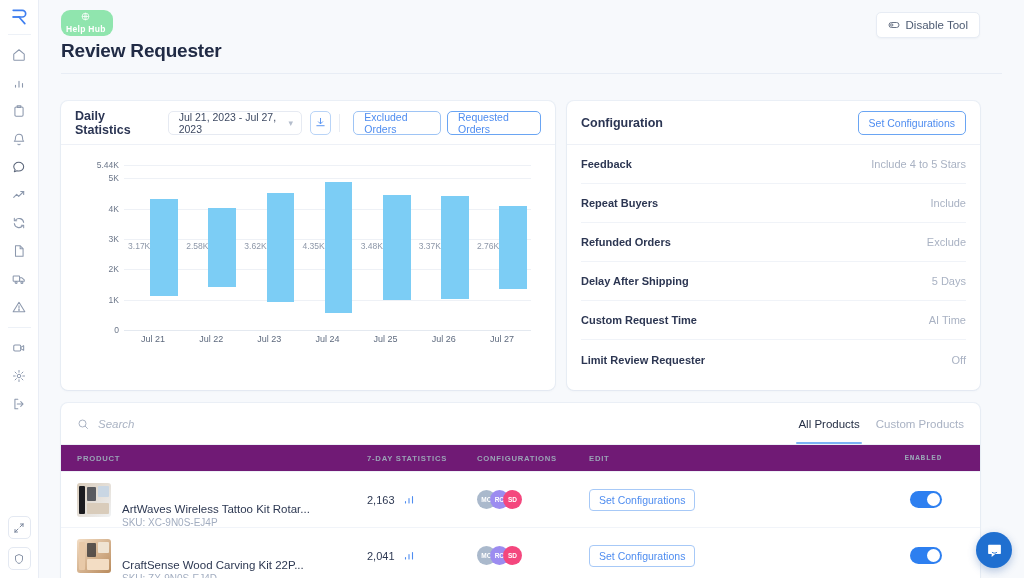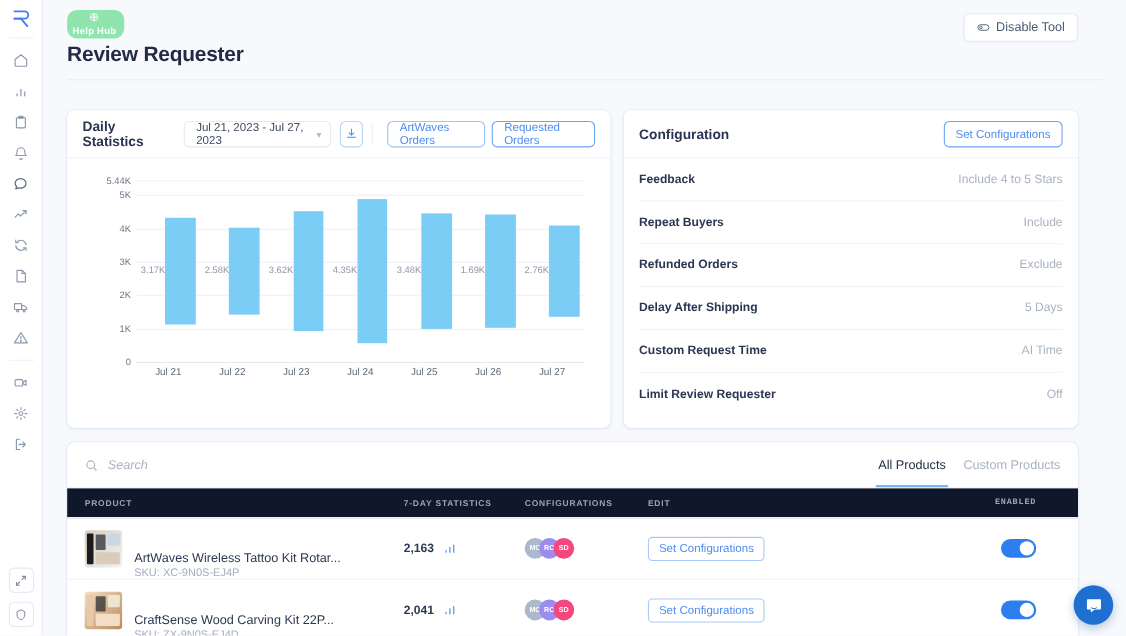--- a/index.html
+++ b/index.html
@@ -199,21 +199,21 @@
     height: 100%; display:flex; align-items:center; position: relative;
   }
   .tab.active { color: #252f45; font-weight: 500; }
   .tab.active::after {
     content:''; position:absolute; left: -2px; right: -2px; bottom: 0;
     height: 2px; background: #7cb3f5; border-radius: 2px;
   }
 
   .tbl-head {
     height: 27px; display: flex; align-items: center;
-    background: #0f172a; border-bottom: 1px solid #eef1f7;
+    background: #701a75; border-bottom: 1px solid #eef1f7;
     padding: 0 16px;
     font-size: 7.7px; font-weight: bold; letter-spacing: .75px;
     color: #9aa4b6;
   }
   .c-product { flex: 0 0 290px; }
   .c-stats   { flex: 0 0 110px; }
   .c-config  { flex: 0 0 112px; }
   .c-edit    { flex: 0 0 110px; }
   .c-enabled { flex: 1 1 auto; text-align: right; padding-right: 22px; font-family: Liberation Mono, monospace; }
 
@@ -228,21 +228,21 @@
   }
   .prod-name {
     font-size: 11.5px; color: #2d3852; font-weight: 500;
     white-space: nowrap; overflow: hidden; text-overflow: ellipsis;
     max-width: 200px;
     margin-top: 32px;
   }
   .prod-sku { font-size: 10px; color: #a2adc0; margin-top: 2px; }
   .stats-cell {
     flex: 0 0 110px; display: flex; align-items: center; gap: 8px;
-    font-size: 11px; color: #2d3852; font-weight: bold;
+    font-size: 11px; color: #2d3852;
   }
   .stats-cell svg { width: 12px; height: 12px; display:block; }
   .cfg-cell { flex: 0 0 112px; display: flex; align-items: center; }
   .av {
     width: 19px; height: 19px; border-radius: 50%;
     display:flex; align-items:center; justify-content:center;
     font-size: 6.5px; font-weight: bold; color: #fff;
     margin-left: -6px; border: 0;
   }
   .av:first-child { margin-left: 0; }
@@ -415,21 +415,21 @@
             <span>Jul 21, 2023 - Jul 27, 2023</span>
             <span class="chev">▾</span>
           </div>
           <div class="icon-btn">
             <svg viewBox="0 0 24 24" fill="none" stroke="#4f8df0" stroke-width="2">
               <path d="M12 3v11M7.5 10.5 12 15l4.5-4.5" stroke-linecap="round" stroke-linejoin="round"></path>
               <path d="M4 19h16" stroke-linecap="round"></path>
             </svg>
           </div>
           <div class="vsep"></div>
-          <div class="pill-btn">ArtWaves Orders</div>
+          <div class="pill-btn">Excluded Orders</div>
           <div class="pill-btn strong">Requested Orders</div>
         </div>
 
         <div class="chart-area">
           <div class="chart-inner">
             <div class="y-axis" id="yaxis">
                 <div class="y-tick" style="top: 0px;">5.44K</div>
                 <div class="y-tick" style="top: 13.3456px;">5K</div>
                 <div class="y-tick" style="top: 43.6765px;">4K</div>
                 <div class="y-tick" style="top: 74.0074px;">3K</div>
@@ -461,21 +461,21 @@
                   </div>
                   <div class="bar-col">
                     <div class="bar-label">4.35K</div>
                     <div class="bar" style="height: 131.939px; background: rgb(124, 205, 245);"></div>
                   </div>
                   <div class="bar-col">
                     <div class="bar-label">3.48K</div>
                     <div class="bar" style="height: 105.551px; background: rgb(124, 205, 245);"></div>
                   </div>
                   <div class="bar-col">
-                    <div class="bar-label">1.69K</div>
+                    <div class="bar-label">3.37K</div>
                     <div class="bar" style="height: 102.215px; background: rgb(124, 205, 245);"></div>
                   </div>
                   <div class="bar-col">
                     <div class="bar-label">2.76K</div>
                     <div class="bar" style="height: 83.7132px; background: rgb(124, 205, 245);"></div>
                   </div>
                 </div>
             </div>
             <div class="axis-base"></div>
             <div class="x-axis" id="xaxis">

